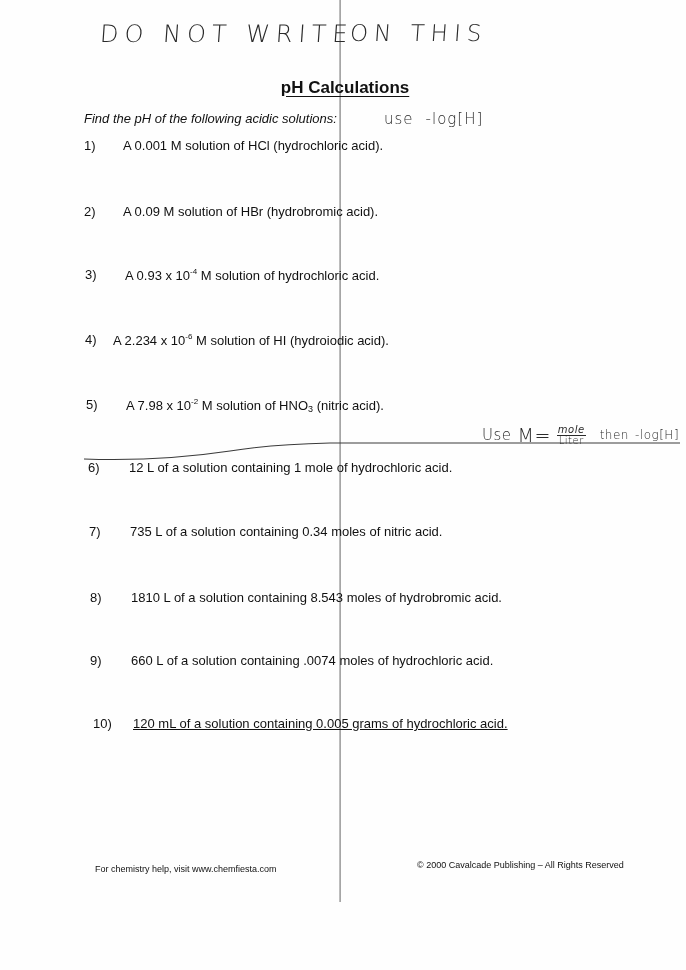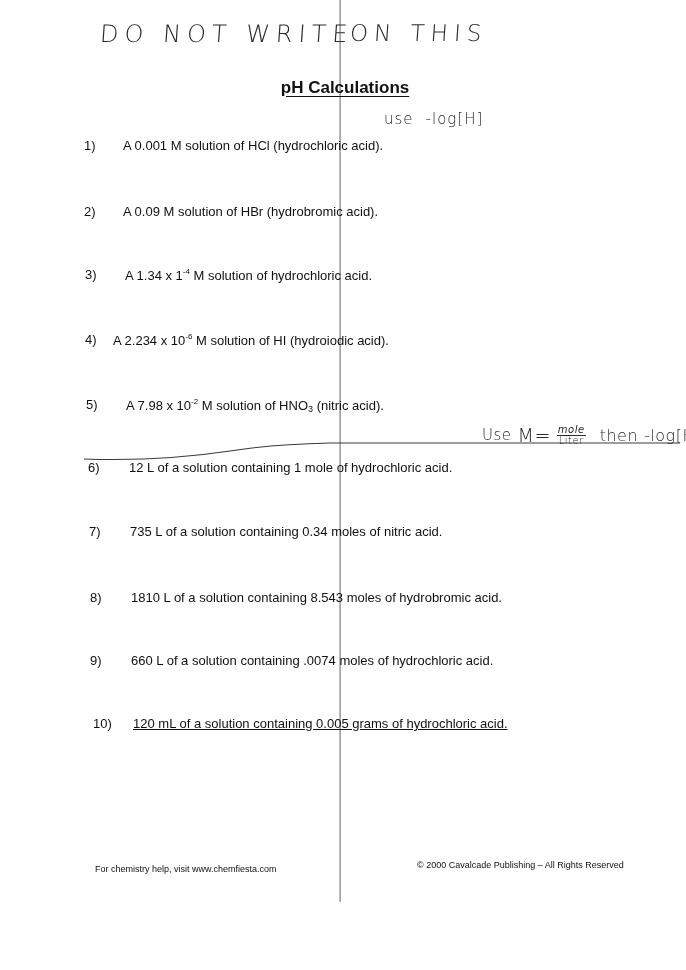--- a/index.html
+++ b/index.html
@@ -19,21 +19,21 @@
     }
     .hw-top { left: 100px; top: 20px; font-size: 24px; transform: skewX(-4deg); letter-spacing: 6px; }
     .hw-top-right { left: 350px; top: 20px; font-size: 23px; letter-spacing: 6px; transform: skewX(-4deg); }
     .hw-log { left: 384px; top: 110px; font-size: 15px; letter-spacing: 1px; }
     .hw-log .minus { margin-left: 12px; }
 
     .hw-formula { left: 482px; top: 424px; font-size: 15px; letter-spacing: 0.5px; display: flex; align-items: center; gap: 6px; }
     .hw-formula .frac { display: inline-flex; flex-direction: column; align-items: center; font-size: 10px; line-height: 10px; }
     .hw-formula .frac .num { border-bottom: 1px solid #2a2a2a; padding: 0 1px; font-style: italic; }
     .hw-formula .big { font-size: 19px; }
-    .hw-formula .small { font-size: 16px; }
+    .hw-formula .small { font-size: 12px; }
 
     .divider-svg { position: absolute; left: 0; top: 435px; width: 686px; height: 30px; }
 
     .title {
       position: absolute; left: 0; width: 686px; top: 78px; text-align: center;
       font-size: 17px; font-weight: bold; text-decoration: underline; text-underline-offset: 3px;
       padding-left: 4px;
     }
     .instructions {
       position: absolute; left: 84px; top: 111px; font-size: 13px; font-style: italic;
@@ -54,38 +54,39 @@
 
 <div class="page">
 
   <div class="fold-line"></div>
 
   <div class="handwriting hw-top">DO NOT WRITE</div>
   <div class="handwriting hw-top-right">ON THIS</div>
 
   <div class="title">pH Calculations</div>
 
+  <div class="instructions">Find the pH of the following acidic solutions:</div>
 
   <div class="handwriting hw-log">
     <span>use</span><span class="minus">-log[H]</span>
   </div>
 
   <div class="problem" style="left:84px; top:138px;">
     <span class="num">1)</span>
     <span class="text" style="left:39px;">A 0.001 M solution of HCl (hydrochloric acid).</span>
   </div>
 
   <div class="problem" style="left:84px; top:204px;">
     <span class="num">2)</span>
     <span class="text" style="left:39px;">A 0.09 M solution of HBr (hydrobromic acid).</span>
   </div>
 
   <div class="problem" style="left:85px; top:267px;">
     <span class="num">3)</span>
-    <span class="text" style="left:40px;"><span>A 1.34 x 1</span><sup>-4</sup><span> M solution of hydrochloric acid.</span></span>
+    <span class="text" style="left:40px;"><span>A 0.93 x 10</span><sup>-4</sup><span> M solution of hydrochloric acid.</span></span>
   </div>
 
   <div class="problem" style="left:85px; top:332px;">
     <span class="num">4)</span>
     <span class="text" style="left:28px;"><span>A 2.234 x 10</span><sup>-6</sup><span> M solution of HI (hydroiodic acid).</span></span>
   </div>
 
   <div class="problem" style="left:86px; top:397px;">
     <span class="num">5)</span>
     <span class="text" style="left:40px;"><span>A 7.98 x 10</span><sup>-2</sup><span> M solution of HNO</span><sub class="chem">3</sub><span> (nitric acid).</span></span>

